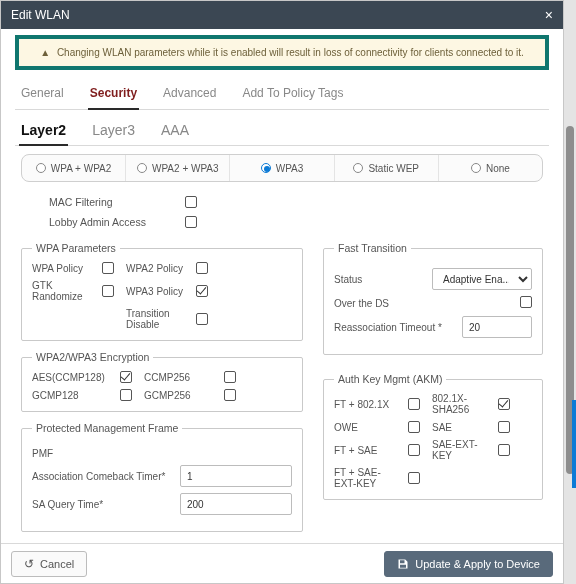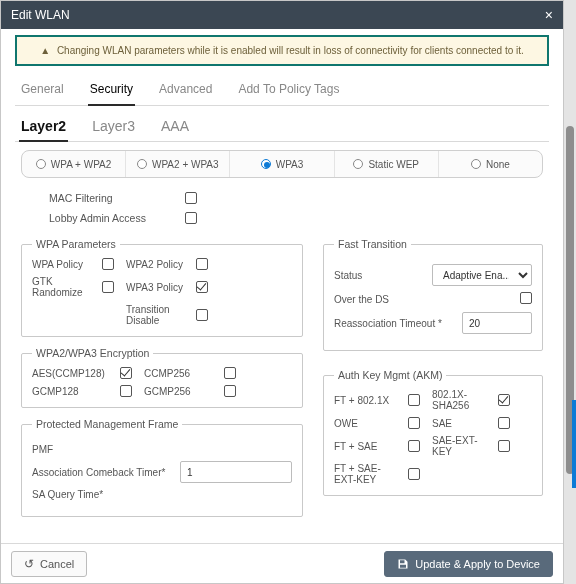--- a/index.html
+++ b/index.html
@@ -55,21 +55,21 @@
   }
   .titlebar .spacer { flex: 1; }
   .close-x { cursor: pointer; font-size: 14px; line-height: 1; color: #fff; }
 
   .content {
     padding: 6px 14px 0 14px;
   }
 
   .alert {
     background: #fdf7e3;
-    border: 2px solid #0f766e;
+    border: 4px solid #0f766e;
     color: #6d603a;
     font-size: 10px;
     padding: 8px 10px;
     text-align: center;
     margin-bottom: 10px;
   }
   .alert .tri {
     display: inline-block;
     color: #6d603a;
     margin-right: 4px;
@@ -82,22 +82,22 @@
     border-bottom: 1px solid #d9d9d9;
     padding: 0 4px;
     font-size: 12px;
     color: #888;
   }
   .tab {
     padding: 6px 2px 8px 2px;
     cursor: pointer;
   }
   .tab.active {
-    color: #000000;
-    font-weight: 400;
+    color: #7f1d1d;
+    font-weight: 700;
     border-bottom: 2px solid #2a2a2a;
     margin-bottom: -1px;
   }
   .subtabs {
     display: flex;
     gap: 22px;
     border-bottom: 1px solid #d9d9d9;
     padding: 2px 4px 0 4px;
     font-size: 14px;
     color: #888;
@@ -376,20 +376,21 @@
             <legend>Protected Management Frame</legend>
             <div class="formrow">
               <label>PMF</label>
             </div>
             <div class="formrow">
               <label>Association Comeback Timer*</label>
               <div class="ctrl"><input type="text" class="inp-sm" value="1" style=""></div>
             </div>
             <div class="formrow">
               <label>SA Query Time*</label>
+              <div class="ctrl"><input type="text" class="inp-sm" value="200" style=""></div>
             </div>
           </fieldset>
 
         </div>
 
         <div class="rightcol">
 
           <fieldset>
             <legend>Fast Transition</legend>
             <div class="formrow">

